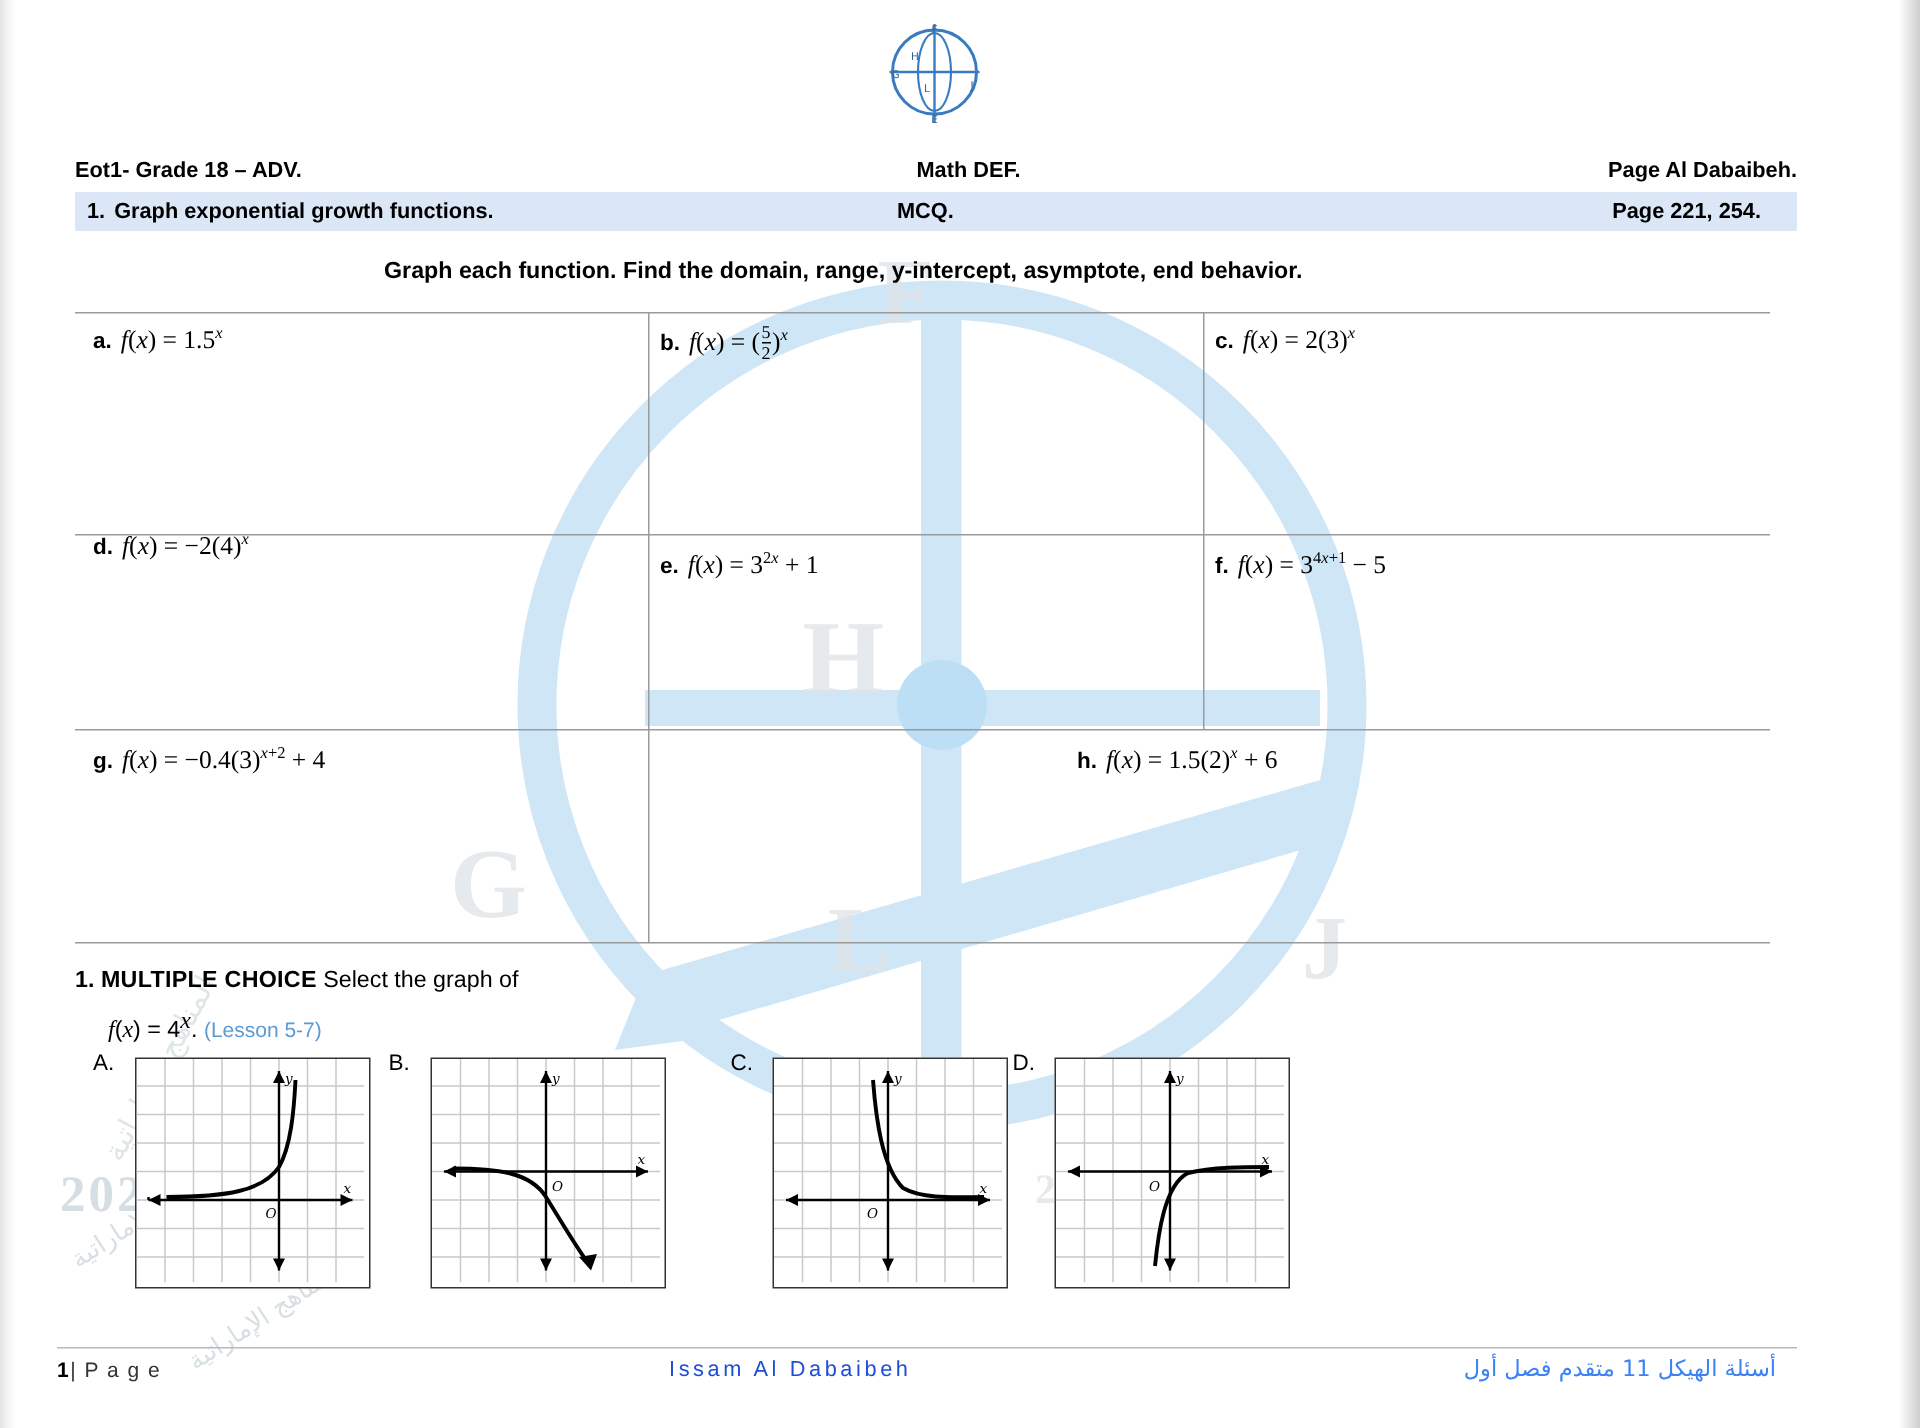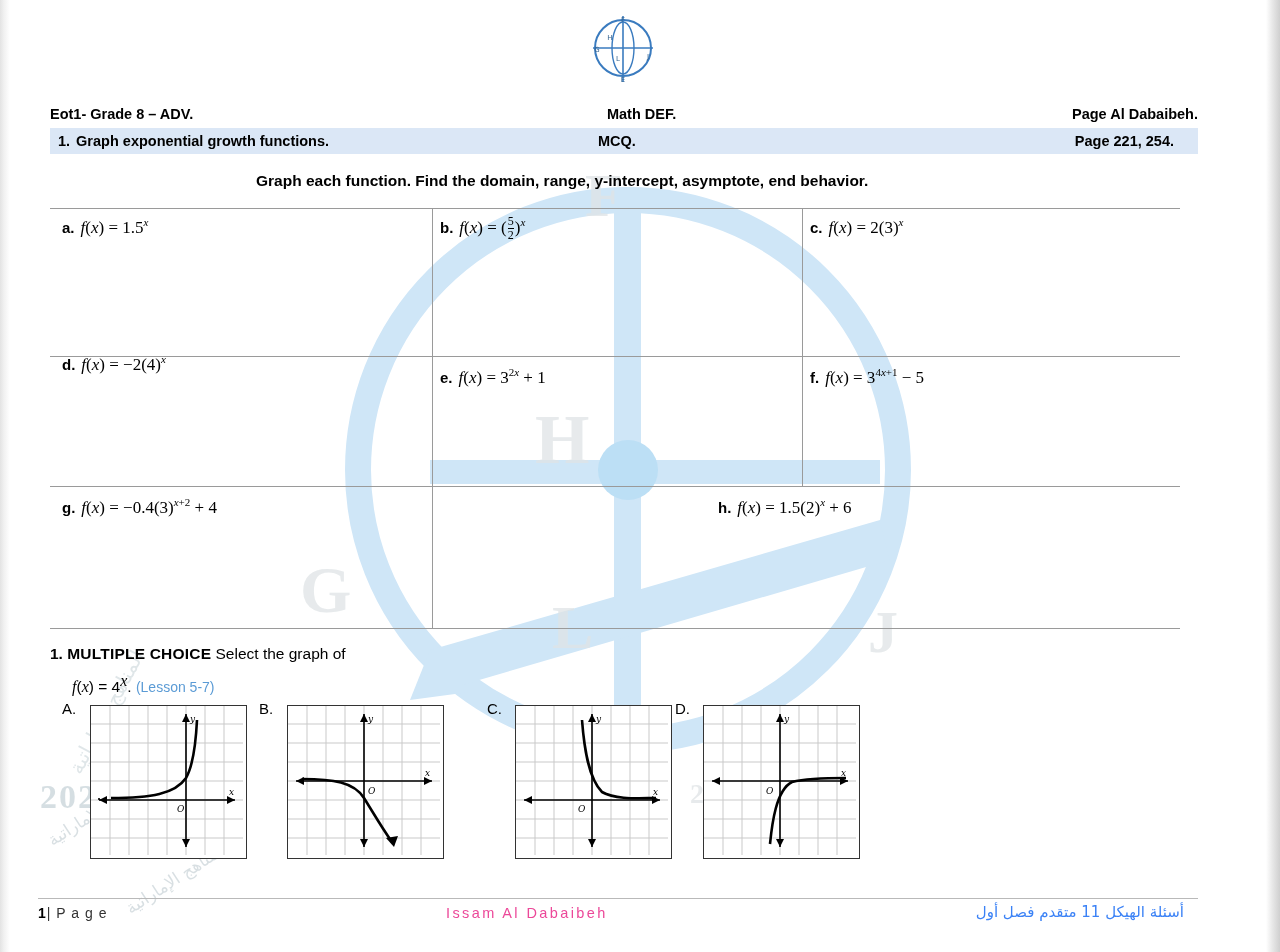--- a/index.html
+++ b/index.html
@@ -221,21 +221,21 @@
     left: 38px; top: 7px;
     font-size: 14px;
     color: #333;
     letter-spacing: 1px;
   }
   .pg b { color: #000; }
   .footer-center {
     position: absolute;
     left: 446px; top: 7px;
     font-size: 14.5px;
-    color: #ec4899;
+    color: #1d4ed8;
     letter-spacing: 2.4px;
   }
   .footer-right {
     position: absolute;
     right: 96px; top: 5px;
     font-size: 15px;
     color: #3b82f6;
     font-family: "DejaVu Sans", sans-serif;
     direction: rtl;
   }
@@ -275,21 +275,21 @@
       <text x="35" y="10" font-size="7" fill="#33628f" text-anchor="middle" font-family="DejaVu Sans, sans-serif">F</text>
       <text x="22" y="28" font-size="7" fill="#33628f" text-anchor="middle" font-family="DejaVu Sans, sans-serif">H</text>
       <text x="9" y="40" font-size="7" fill="#33628f" text-anchor="middle" font-family="DejaVu Sans, sans-serif">G</text>
       <text x="30" y="49" font-size="7" fill="#33628f" text-anchor="middle" font-family="DejaVu Sans, sans-serif">L</text>
       <text x="60" y="47" font-size="7" fill="#33628f" text-anchor="middle" font-family="DejaVu Sans, sans-serif">J</text>
       <text x="35" y="70" font-size="7" fill="#33628f" text-anchor="middle" font-family="DejaVu Sans, sans-serif">E</text>
     </svg>
   </div>
 
   <div class="hdr-row">
-    <div>Eot1- Grade 8 – ADV.</div>
+    <div>Eot1- Grade 18 – ADV.</div>
     <div class="hdr-mid">Math DEF.</div>
     <div>Page Al Dabaibeh.</div>
   </div>
 
   <div class="hdr-band">
     <div class="b-left">
       <span class="num">1.</span><span>Graph exponential growth functions.</span>
     </div>
     <div class="b-mid">MCQ.</div>
     <div class="b-right">Page 221, 254.</div>

